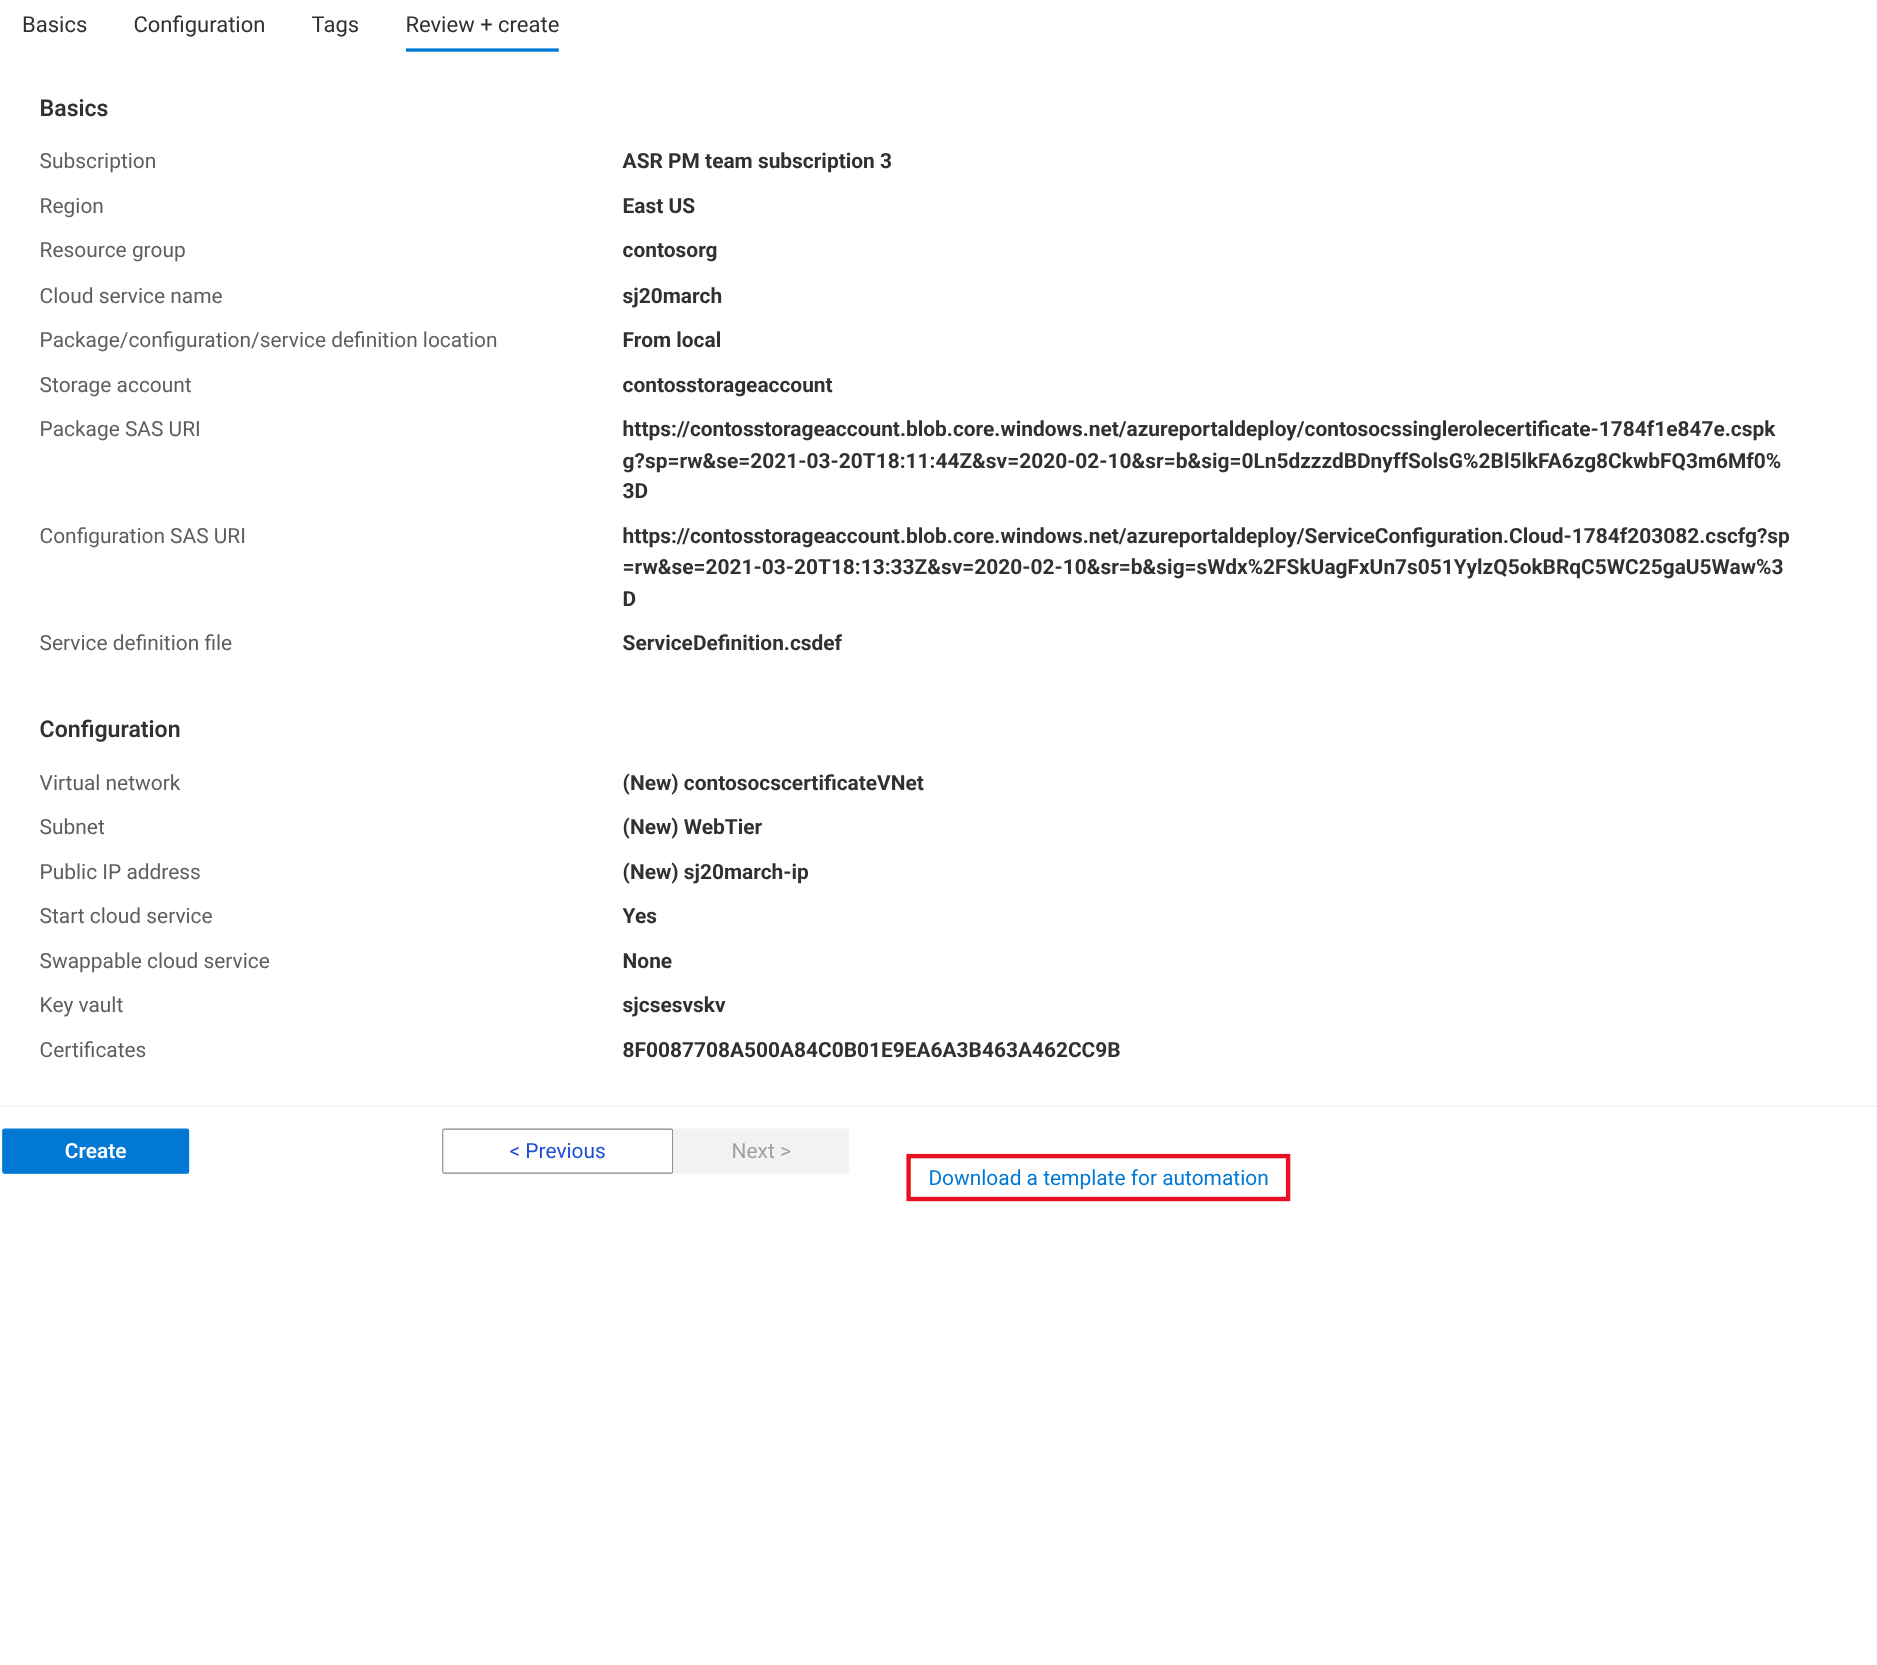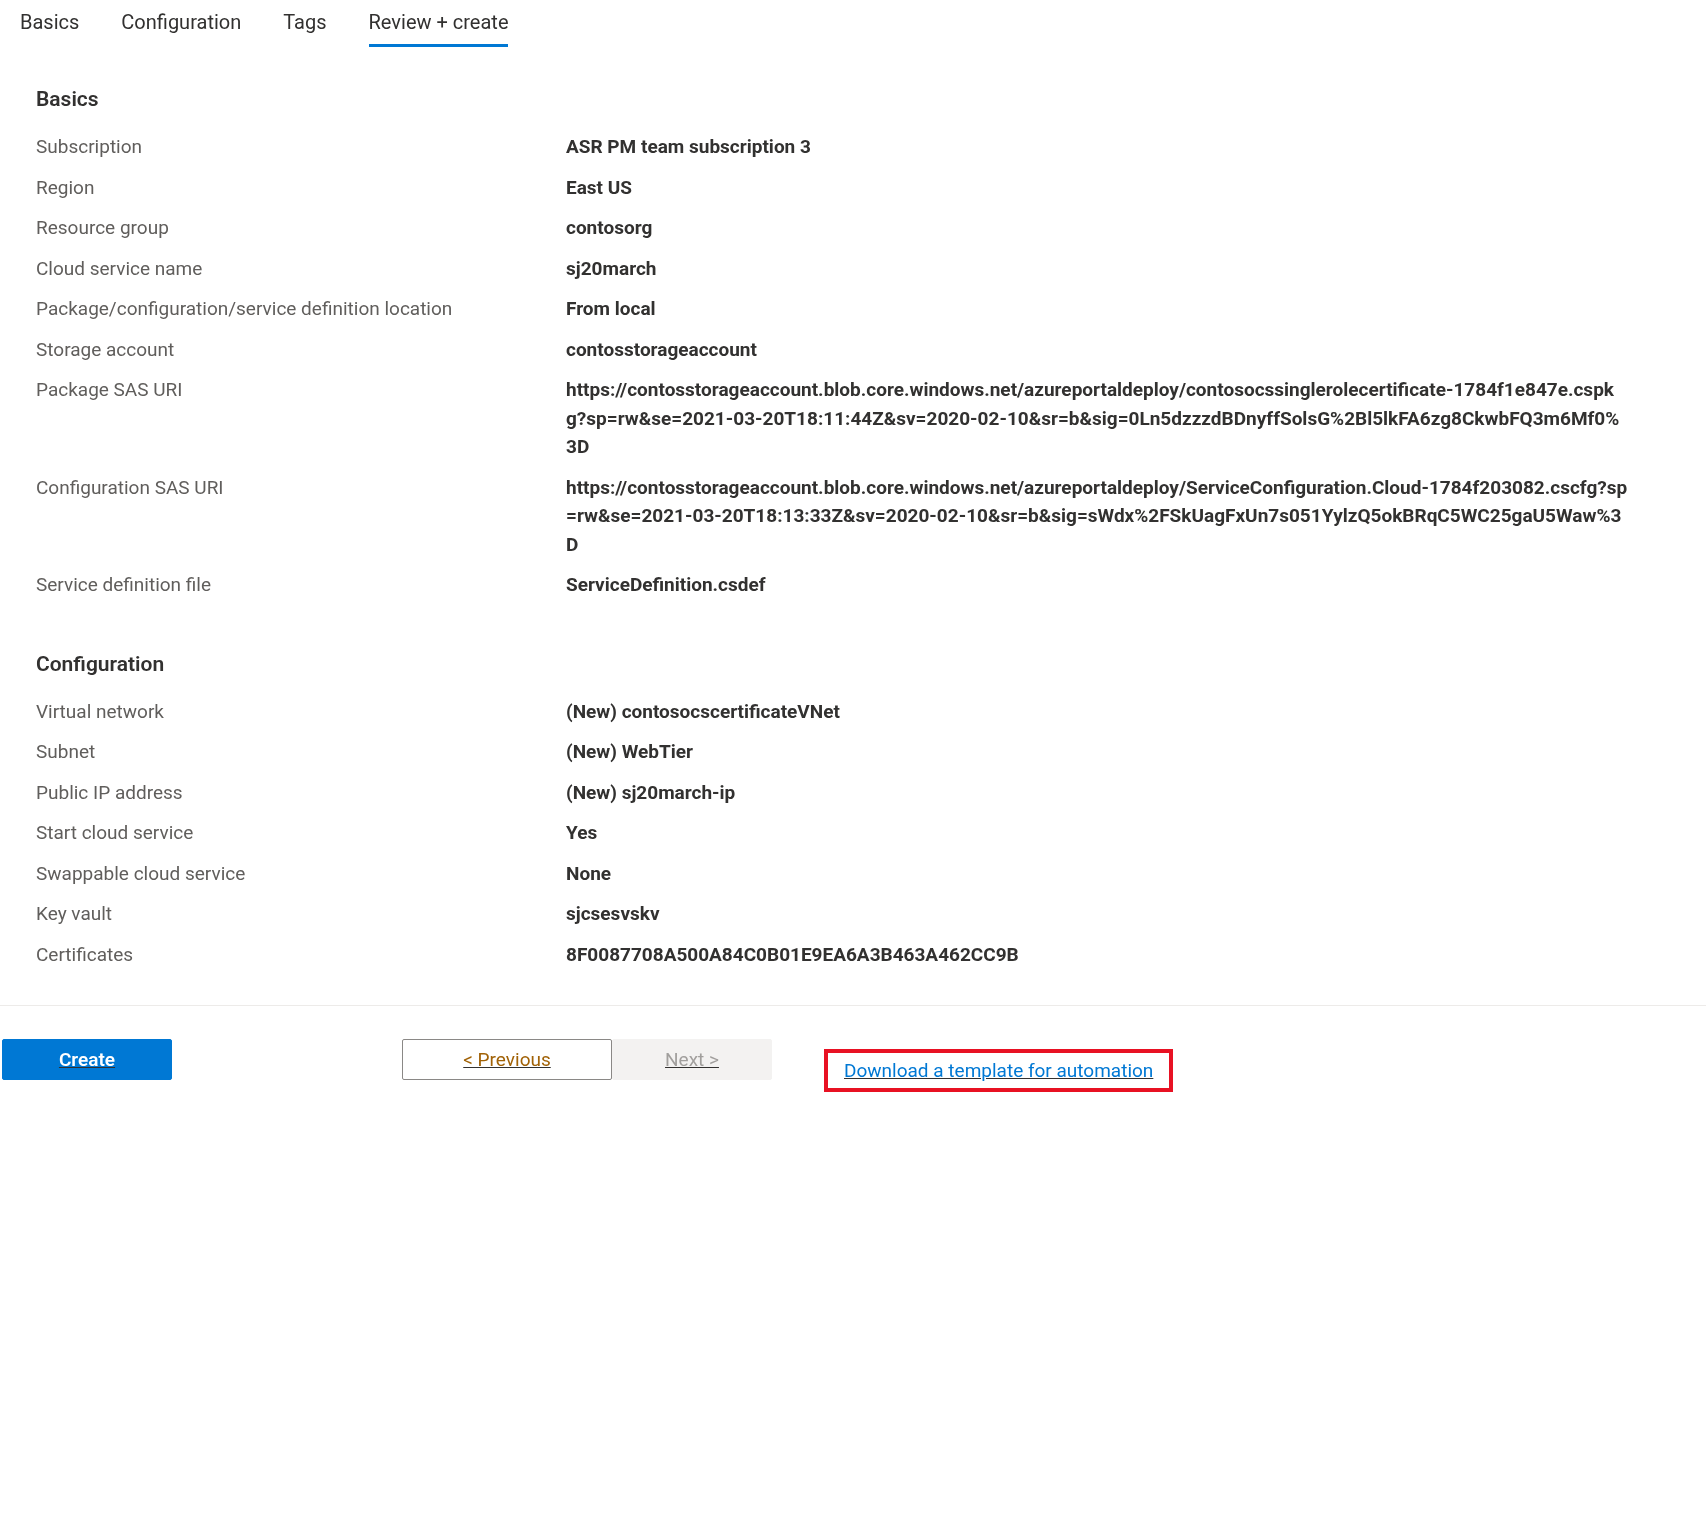--- a/index.html
+++ b/index.html
@@ -60,42 +60,41 @@
     line-height: 1.5;
     padding-right: 40px;
     font-weight: bold;
   }
   .footer-separator {
     border-top: 1px solid #edebe9;
     margin-top: 10px;
   }
   .footer {
     display: flex;
-    align-items: center;
+    align-items: flex-start;
     padding: 20px 2px 20px 2px;
-    text-decoration: underline;
   }
   .btn {
     font-family: inherit;
     font-size: 19px;
     padding: 8px 28px;
     cursor: pointer;
     border-radius: 2px;
     border: 1px solid transparent;
   }
   .btn-primary {
     background: #0078d4;
     color: #ffffff;
     border-color: #0078d4;
     min-width: 170px;
     font-weight: 600;
   }
   .btn-secondary {
     background: #ffffff;
-    color: #a16207;
+    color: #1d4ed8;
     border: 1px solid #8a8886;
     min-width: 210px;
   }
   .btn-disabled {
     background: #f3f2f1;
     color: #a19f9d;
     border-color: #f3f2f1;
     cursor: default;
     min-width: 160px;
   }

